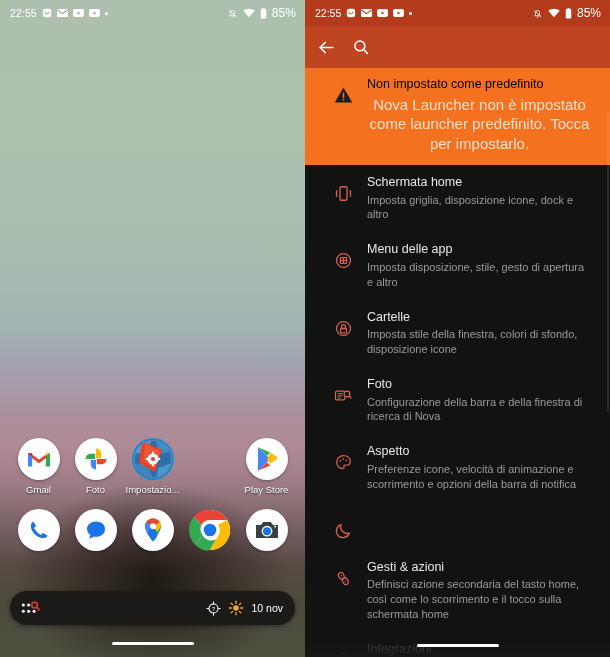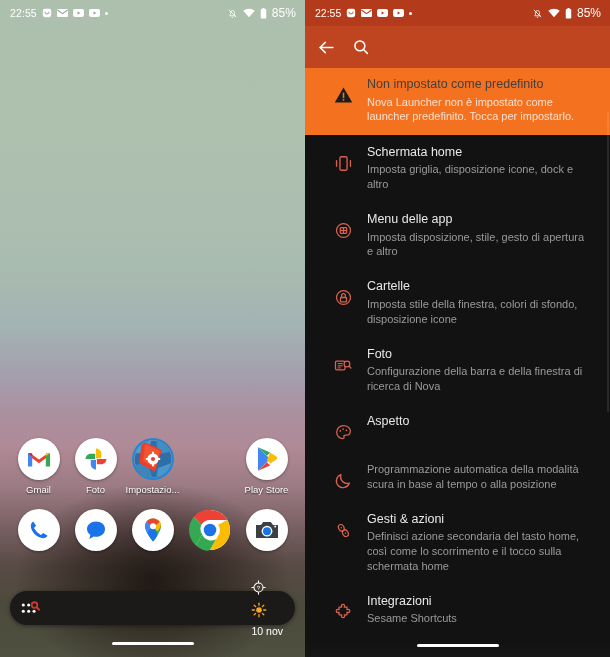--- a/index.html
+++ b/index.html
@@ -118,21 +118,21 @@
     border-radius: 17px;
     background: #1b1a18;
     display: flex;
     align-items: center;
     justify-content: space-between;
     padding: 0 12px 0 11px;
     box-sizing: border-box;
     box-shadow: 0 1px 4px rgba(0,0,0,0.45);
   }
   .sw-left { display: flex; align-items: center; }
-  .sw-right { display: flex; gap: 7px; flex-direction: column; }
+  .sw-right { display: flex; align-items: center; gap: 7px; }
   .sw-date { color: #ffffff; font-size: 10.5px; }
 
   .nav-pill {
     position: absolute;
     z-index: 6;
     left: 50%;
     transform: translateX(-50%);
     bottom: 12px;
     width: 82px;
     height: 3.5px;
@@ -184,29 +184,30 @@
   .banner-icon-wrap {
     width: 48px;
     flex: 0 0 48px;
     display: flex;
     justify-content: center;
     align-items: center;
     padding-top: 9px;
   }
   .banner-text { flex: 1; padding-right: 4px; }
   .banner-title {
-    color: #404040;
+    color: #000000;
     font-size: 12.5px;
     line-height: 1.25;
     margin-bottom: 2px;
   }
   .banner-sub {
     color: rgba(255,255,255,0.78);
-    font-size: 11px;
+    font-size: 15px;
     line-height: 1.32;
+    text-align: center;
   }
 
   .nova-list {
     background: #121212;
   }
   .nova-item {
     display: flex;
     align-items: flex-start;
     padding: 10px 14px 10px 14px;
     box-sizing: border-box;
@@ -646,31 +647,31 @@
         <div class="item-icon-wrap">
           <svg width="19" height="19" viewBox="0 0 24 24" fill="none" stroke="#d9614f" stroke-width="1.6">
             <path d="M12 3.4c-4.8 0-8.6 3.6-8.6 8.2s3.5 8.2 7.4 8.2c1.3 0 2-.8 2-1.7 0-.5-.3-.9-.3-1.4 0-.7.6-1.3 1.4-1.3h1.7c3 0 5-2.3 5-5.4 0-3.7-3.5-6.6-8.6-6.6z"></path>
             <circle cx="8" cy="10" r="1.1" fill="#d9614f" stroke="none"></circle>
             <circle cx="11.6" cy="7.6" r="1.1" fill="#d9614f" stroke="none"></circle>
             <circle cx="15.6" cy="9.2" r="1.1" fill="#d9614f" stroke="none"></circle>
           </svg>
         </div>
         <div class="item-text">
           <div class="item-title">Aspetto</div>
+          <div class="item-sub">Preferenze icone, velocità di animazione e scorrimento e opzioni della barra di notifica</div>
         </div>
       </div>
 
       <div class="nova-item">
         <div class="item-icon-wrap">
           <svg width="19" height="19" viewBox="0 0 24 24" fill="none" stroke="#d9614f" stroke-width="1.7">
             <path d="M19.4 15.2A8.4 8.4 0 0 1 8.8 4.6 8.4 8.4 0 1 0 19.4 15.2z" stroke-linejoin="round"></path>
           </svg>
         </div>
         <div class="item-text">
-          <div class="item-sub">Programmazione automatica della modalità scura in base al tempo o alla posizione</div>
         </div>
       </div>
 
       <div class="nova-item">
         <div class="item-icon-wrap">
           <svg width="19" height="19" viewBox="0 0 24 24" fill="none" stroke="#d9614f" stroke-width="1.6">
             <ellipse cx="9.2" cy="8.6" rx="3.4" ry="4.4" transform="rotate(-28 9.2 8.6)"></ellipse>
             <ellipse cx="14.4" cy="15.4" rx="3.4" ry="4.4" transform="rotate(-28 14.4 15.4)"></ellipse>
             <circle cx="9.2" cy="8.6" r="1" fill="#d9614f" stroke="none"></circle>
             <circle cx="14.4" cy="15.4" r="1" fill="#d9614f" stroke="none"></circle>

